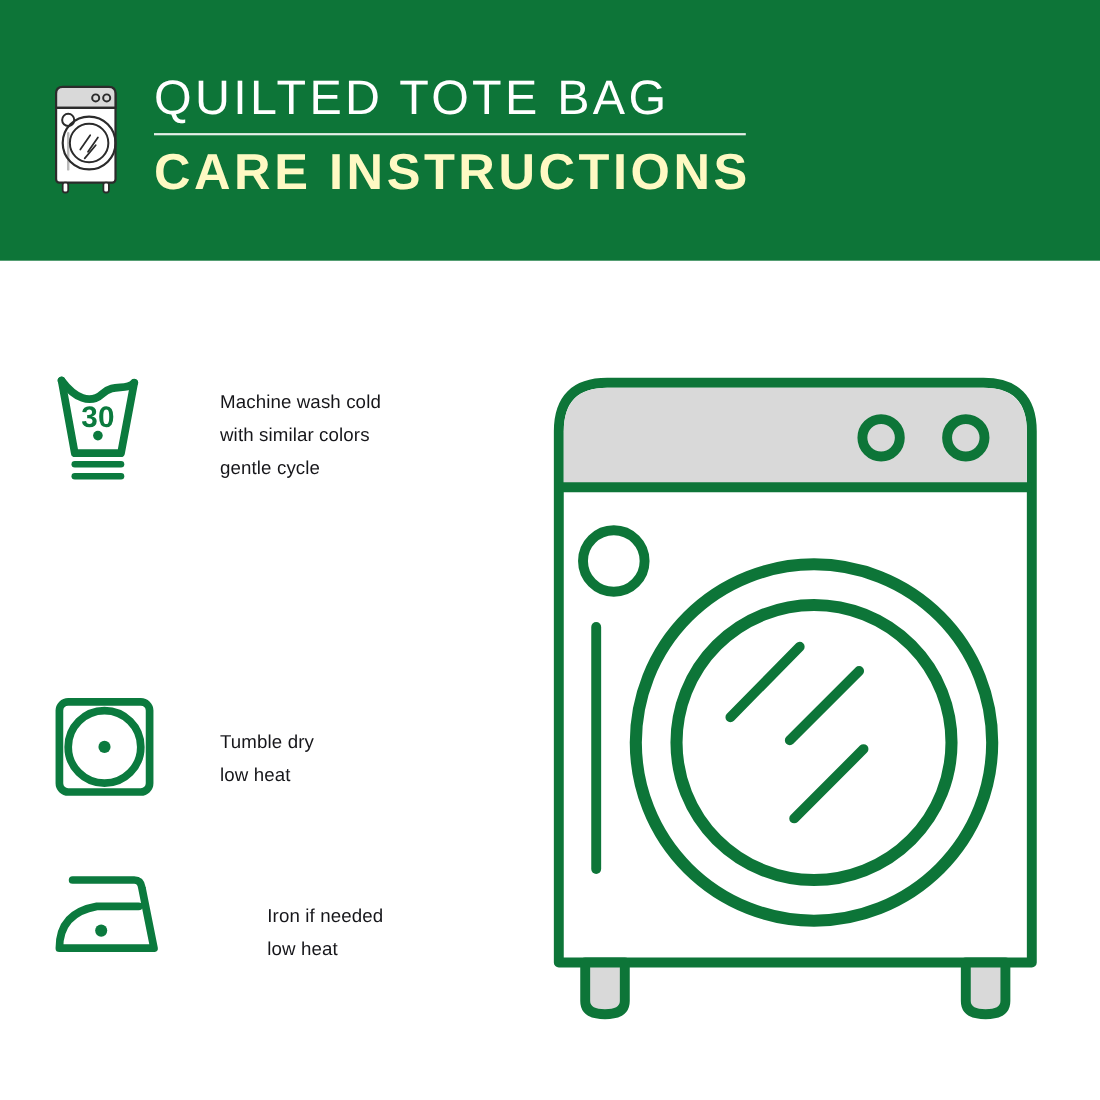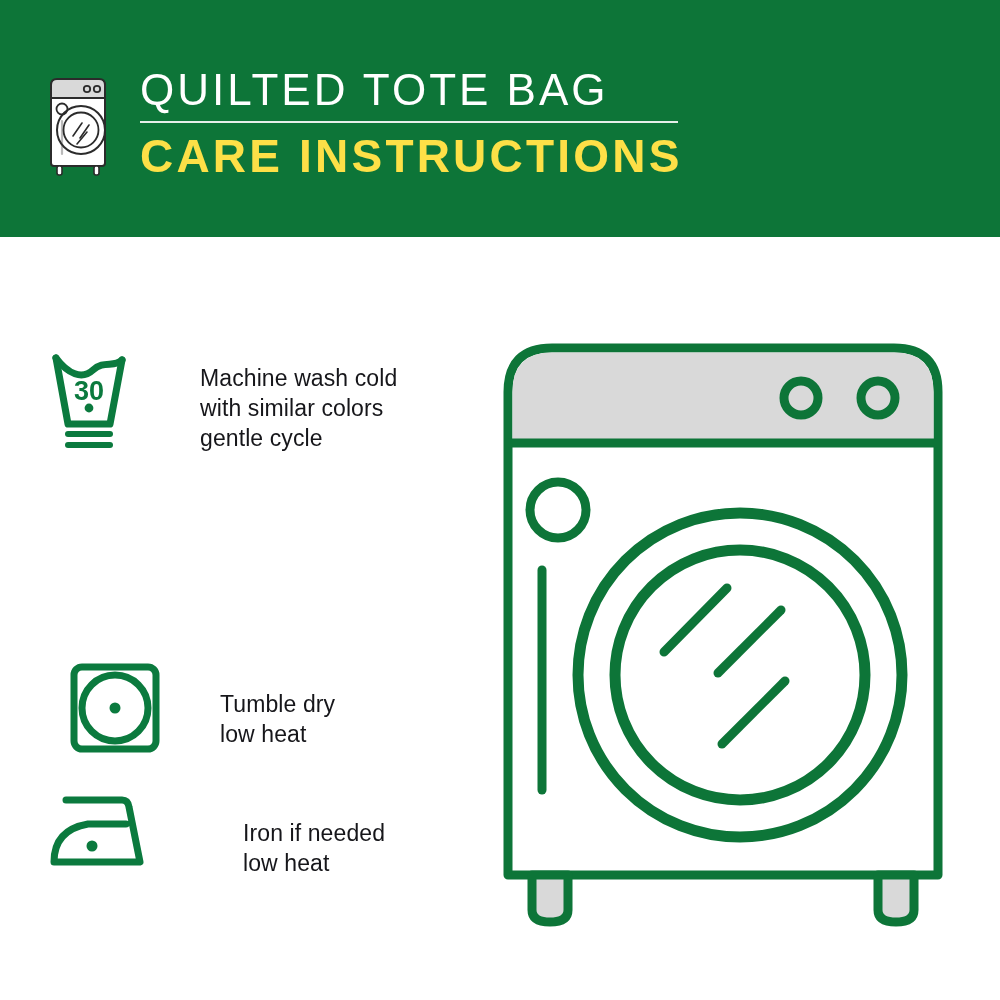--- a/index.html
+++ b/index.html
@@ -29,21 +29,21 @@
     font-weight:300;
     letter-spacing:3.0px;
     line-height:56px;
     white-space:nowrap;
   }
   .title-rule{
     width:538px;height:2px;background:#e6efe9;
     margin-top:3px;margin-bottom:5px;
   }
   .title-line2{
-    color:#fde047;
+    color:#fef9c3;
     font-family:"Liberation Sans", sans-serif;
     font-size:46px;
     font-weight:700;
     letter-spacing:3.2px;
     line-height:56px;
     white-space:nowrap;
   }
 
   
   .care-list{
@@ -52,31 +52,31 @@
   .care-item{
     position:absolute;left:0;width:480px;height:120px;
   }
   .care-icon{
     position:absolute;left:48px;top:0;width:112px;height:110px;
   }
   .care-text{
     position:absolute;left:200px;top:0;
     color:#16161a;
     font-family:"Liberation Sans", sans-serif;
-    font-size:23px;
+    font-size:17px;
     font-weight:400;
     line-height:30px;
     letter-spacing:0.1px;
     white-space:pre-line;
   }
 
   
-  .row-0{top:111px;}
+  .row-0{top:99px;}
   .row-1{top:243px;}
-  .row-2{top:424px;margin-left:20px;}
+  .row-2{top:395px;}
   .row-3{top:553px;}
 
   .row-0 .care-text{top:15px;}
   .row-1 .care-text{top:25px;}
   .row-2 .care-text{top:28px;}
   .row-3 .care-text{top:28px;margin-left:43px;}
 
   
   .washer{
     position:absolute;left:490px;top:330px;width:490px;height:600px;

